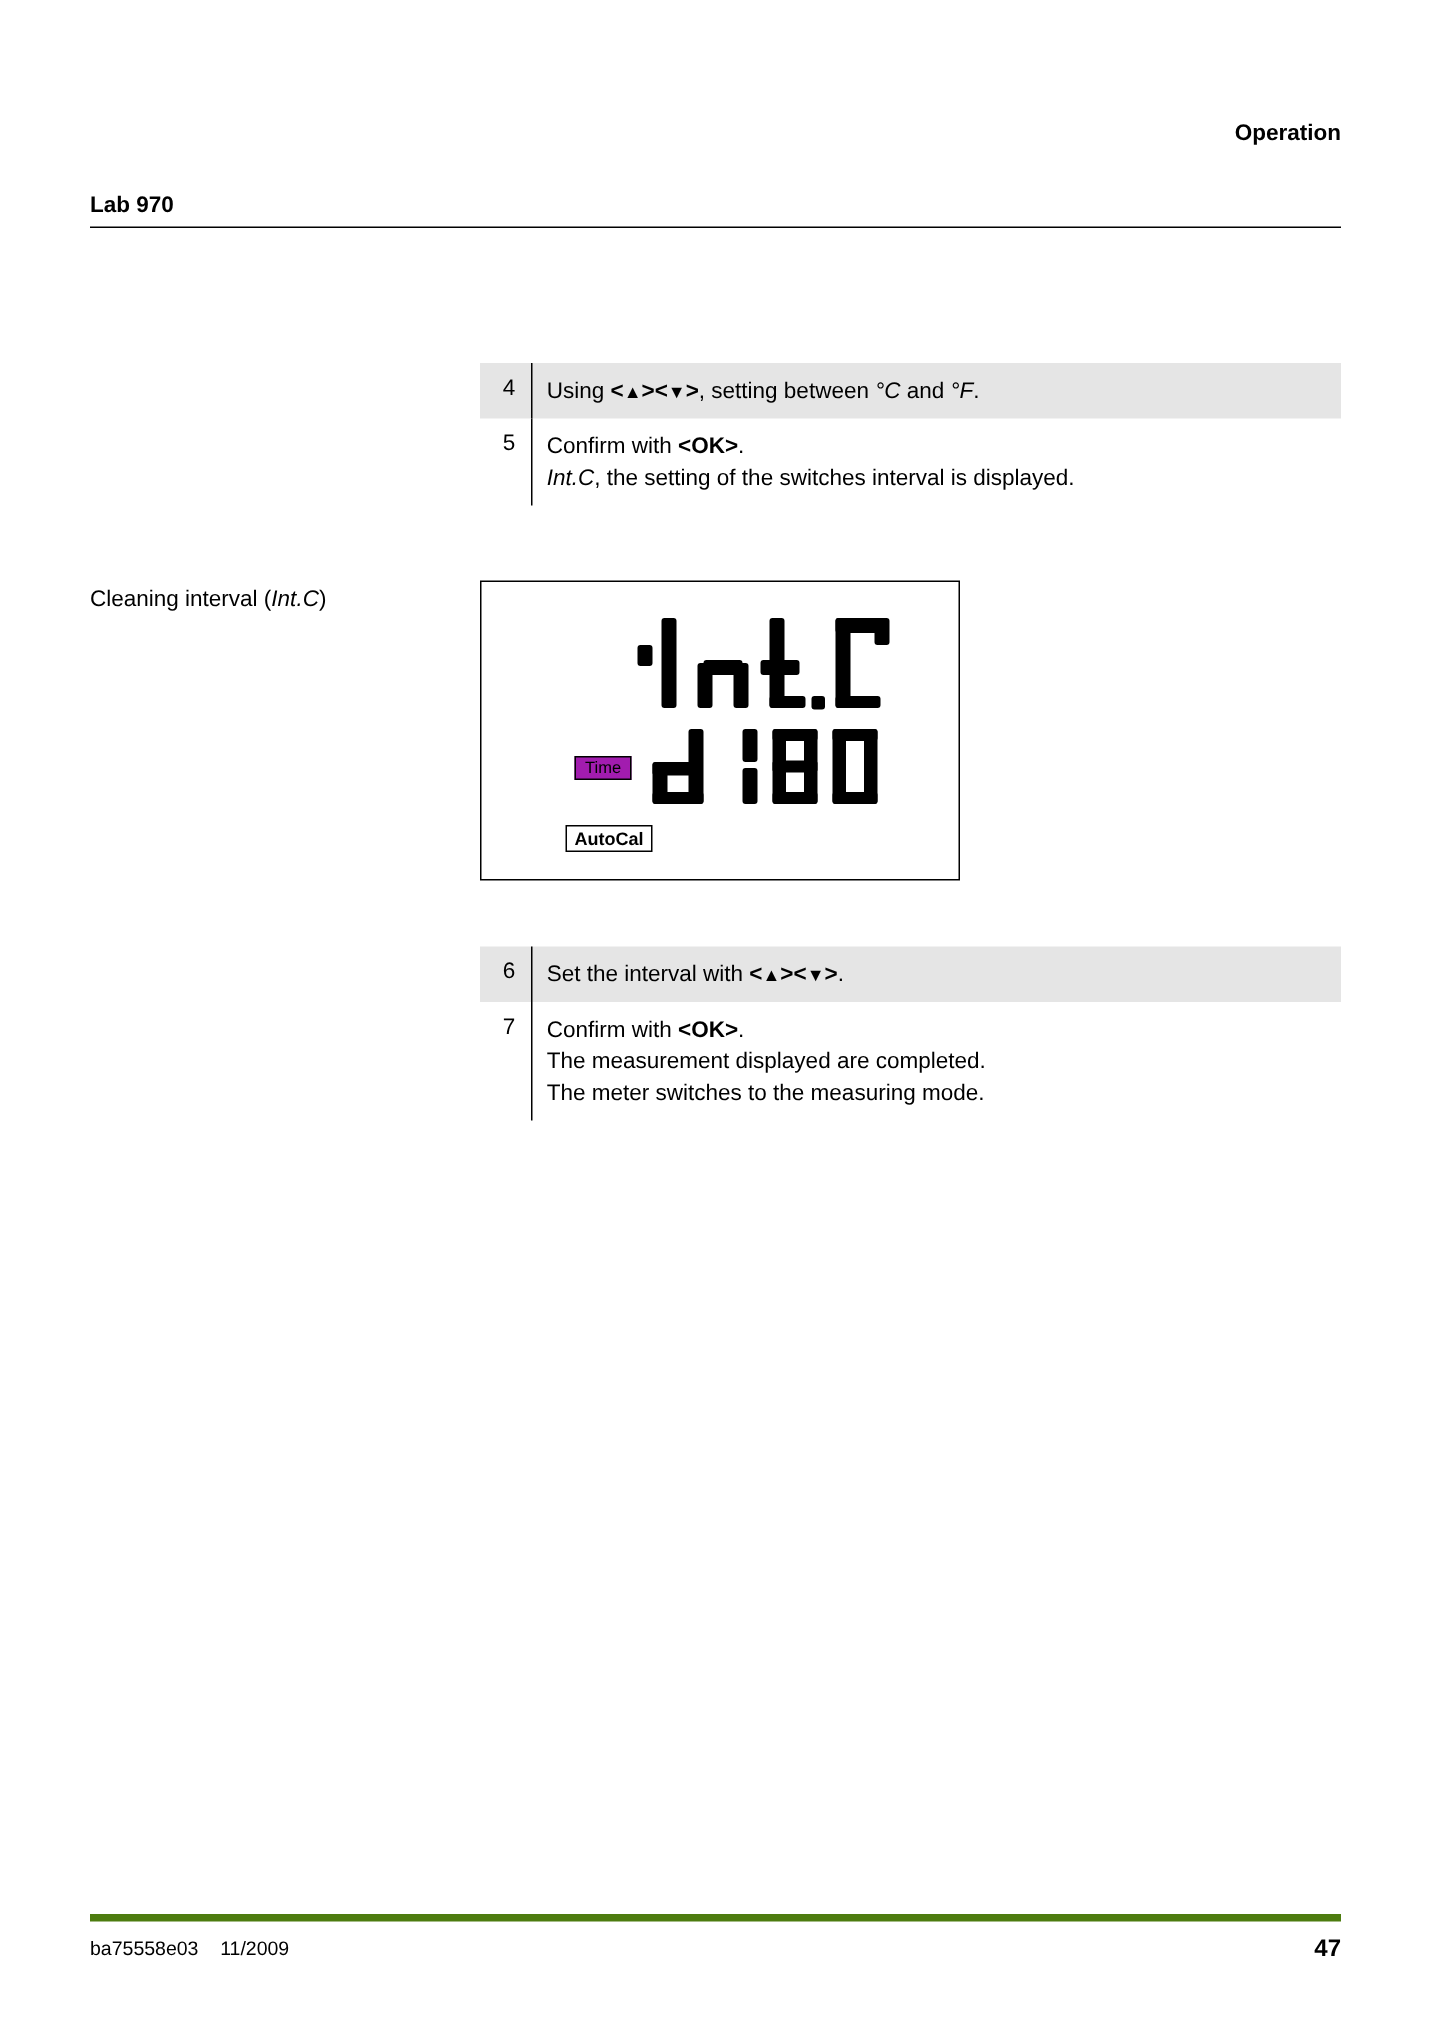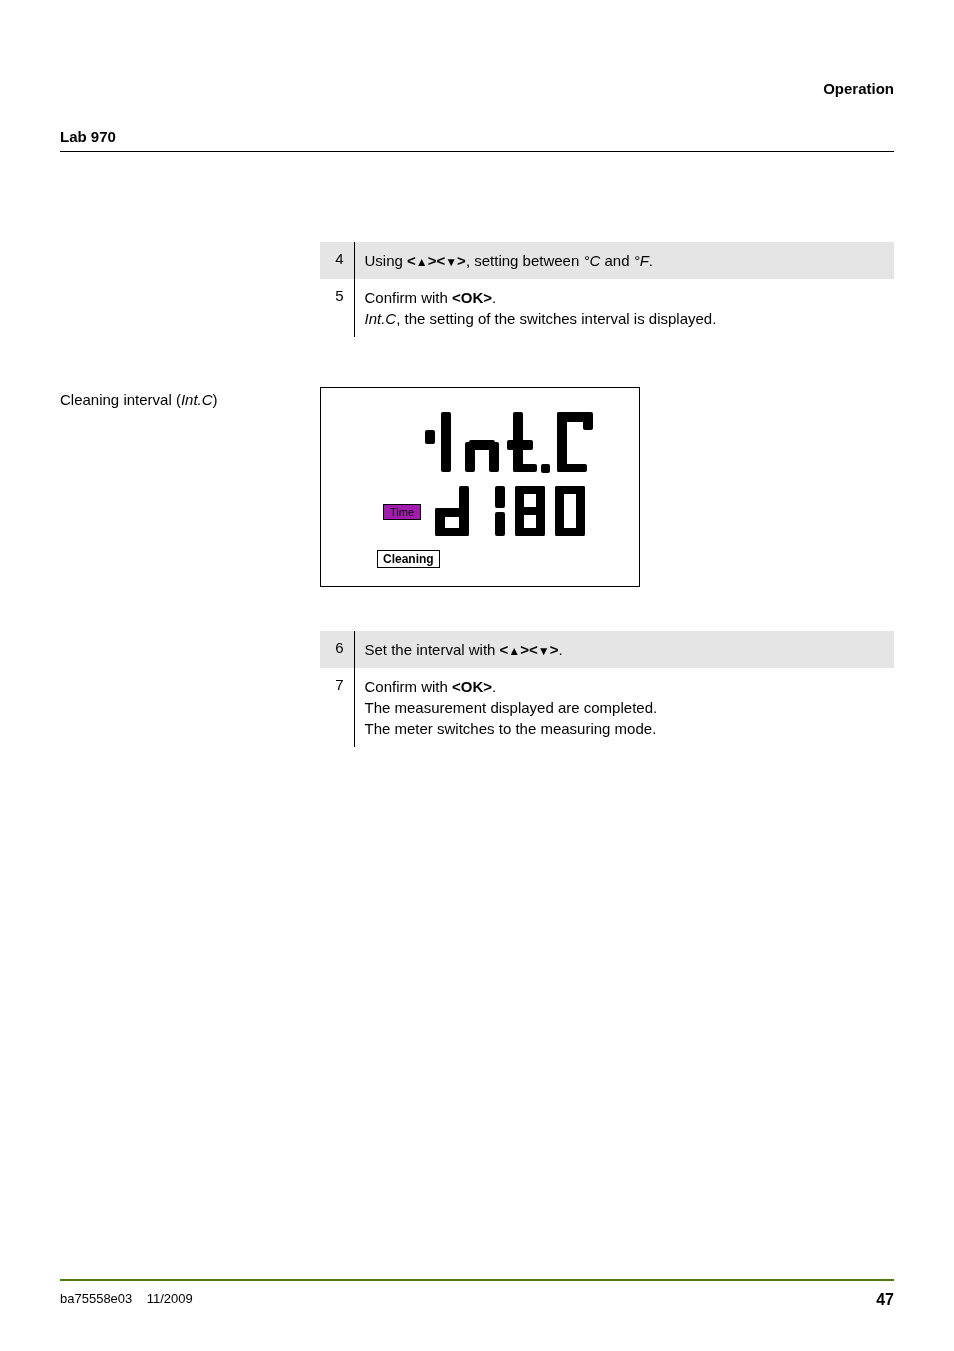--- a/index.html
+++ b/index.html
@@ -102,21 +102,21 @@
     font-size: 12px;
     font-weight: bold;
     padding: 1px 5px;
     background: #fff;
   }
   .footer {
     position: absolute;
     bottom: 42px;
     left: 60px;
     right: 60px;
-    border-top: 2px solid #4d7c0f;
+    border-top: 5px solid #4d7c0f;
     padding-top: 10px;
     display: flex;
     justify-content: space-between;
     font-size: 13px;
   }
   .footer-right {
     font-weight: bold;
     font-size: 16px;
   }
   .tri-up::before {
@@ -206,21 +206,21 @@
           <rect x="80" y="42" width="30" height="8" rx="2"></rect>
 
           <rect x="120" y="0" width="30" height="8" rx="2"></rect>
           <rect x="120" y="0" width="9" height="50" rx="2"></rect>
           <rect x="141" y="0" width="9" height="50" rx="2"></rect>
           <rect x="120" y="42" width="30" height="8" rx="2"></rect>
         </g>
       </svg>
 
       <div class="time-label-box">Time</div>
-      <div class="autocal-label-box">Cleaning</div>
+      <div class="autocal-label-box">AutoCal</div>
     </div>
   </div>
 </div>
 
 <div class="content-area" style="margin-top:44px;">
   <table class="step-table">
     <tbody>
         <tr class="shaded">
       <td class="num">6</td>
       <td class="desc">

